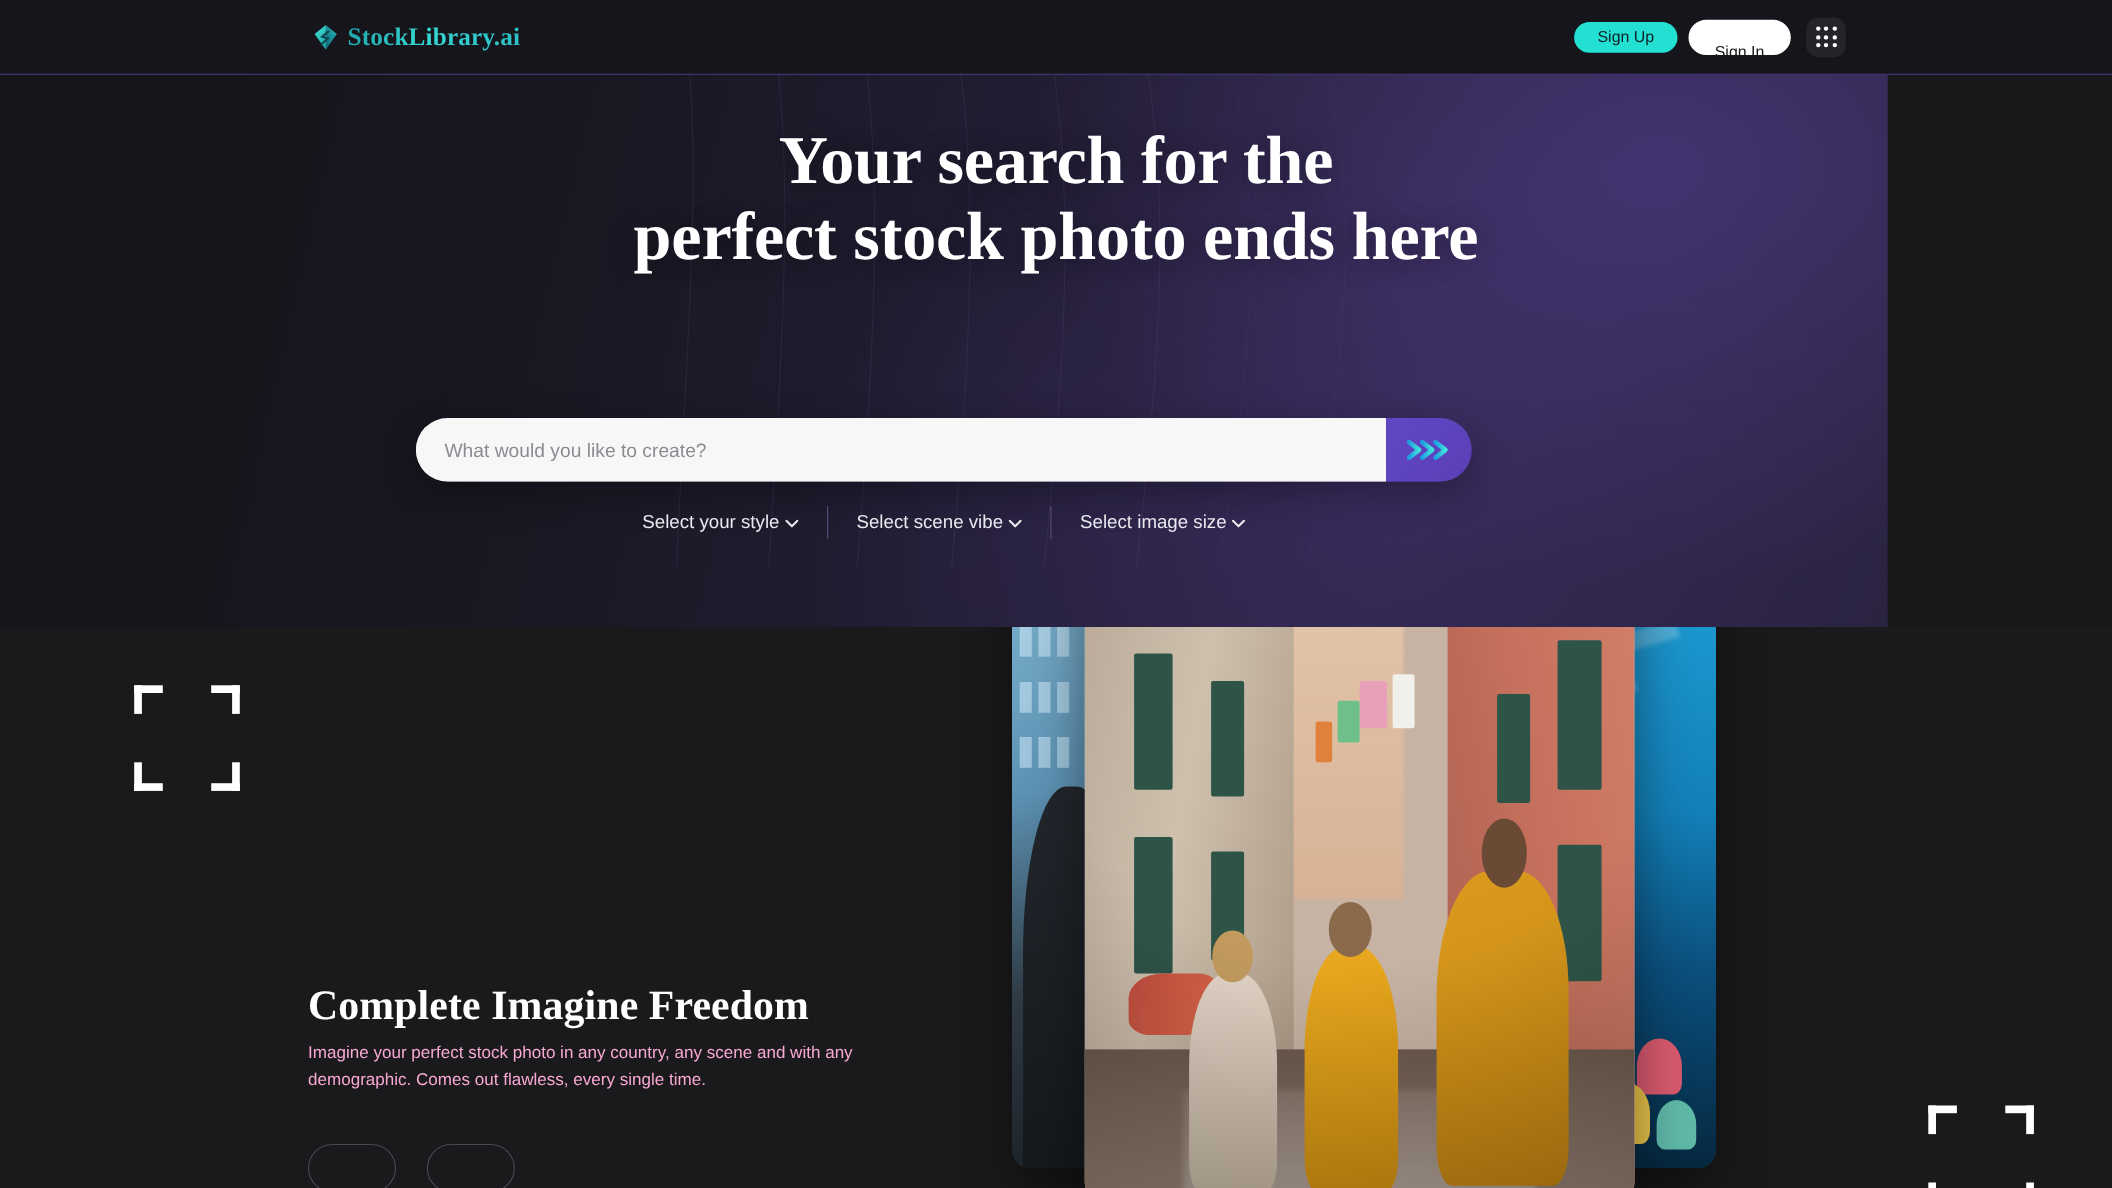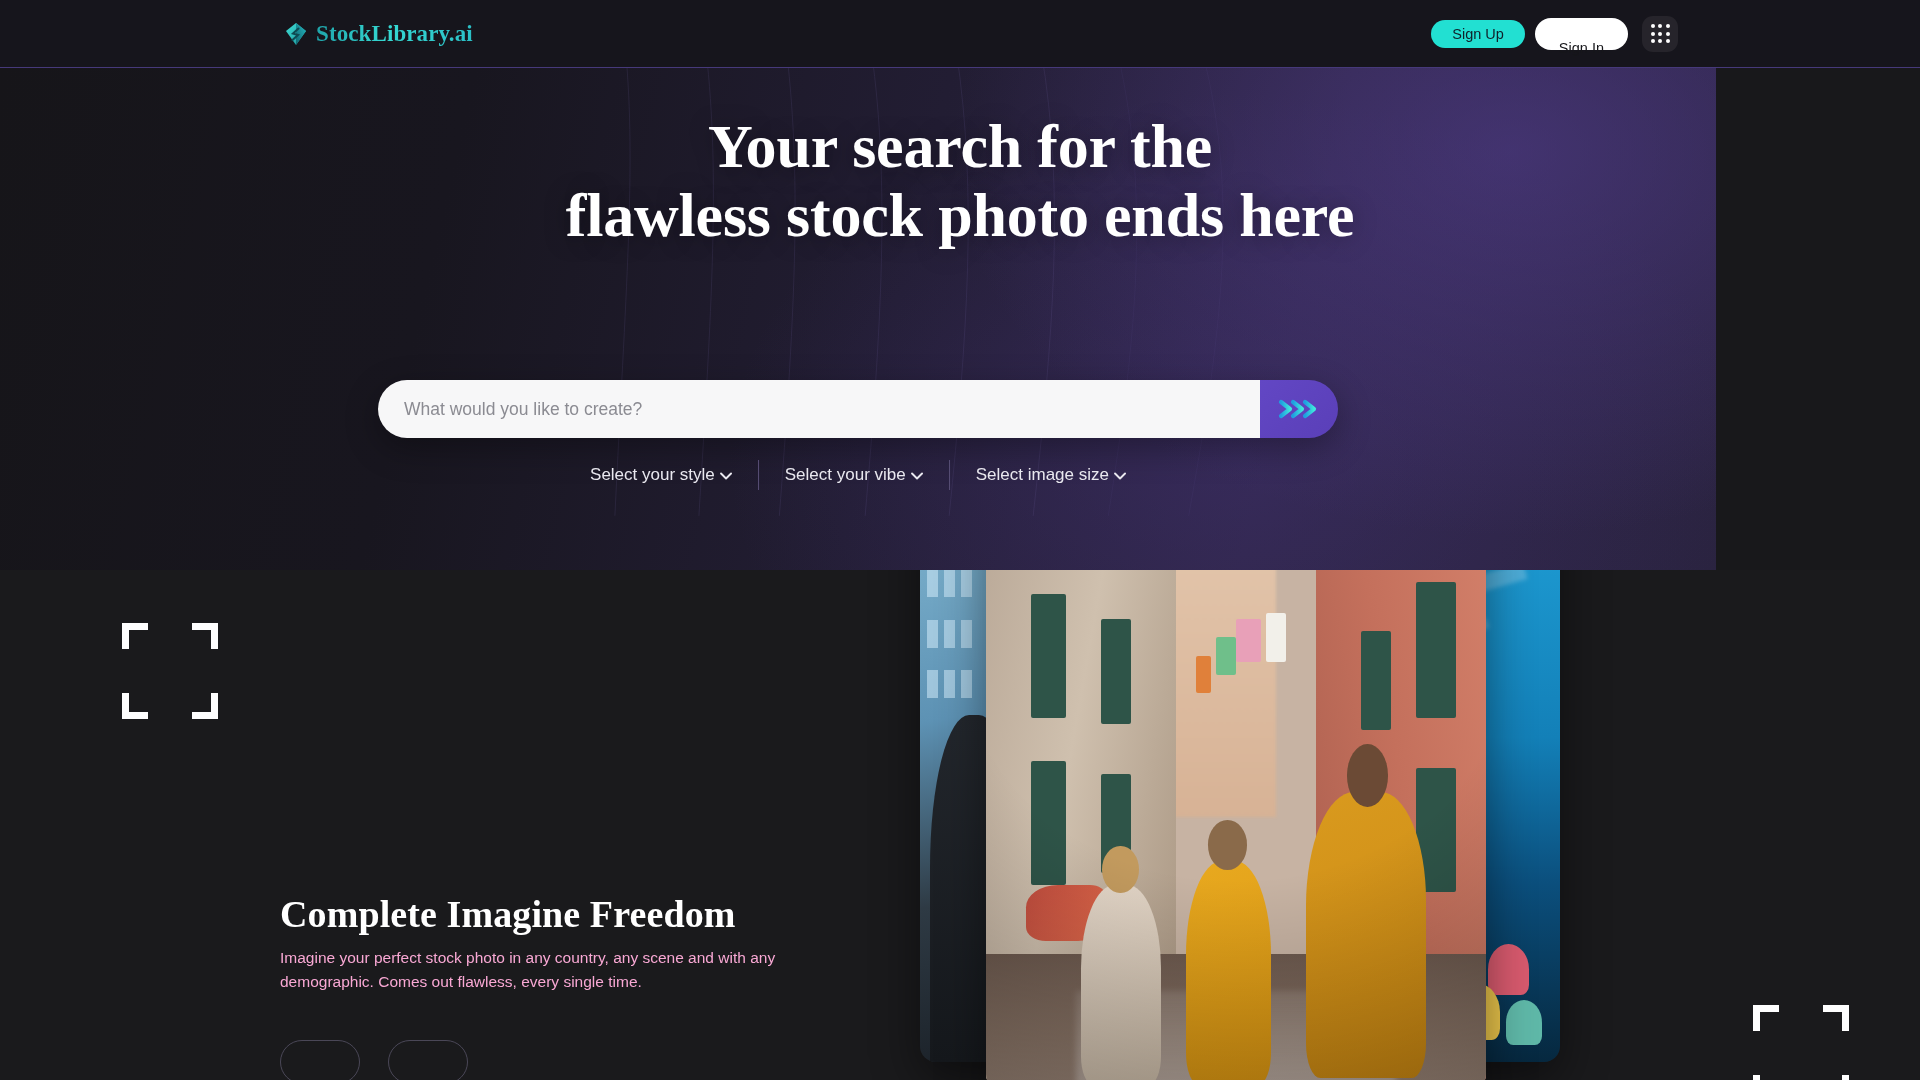--- a/index.html
+++ b/index.html
@@ -274,21 +274,21 @@
       <path d="M1165 -10 C 1192 150, 1178 310, 1156 510"></path>
     </g>
     <g stroke="#6f5fa8" stroke-width="1" fill="none" opacity="0.18">
       <path d="M1250 -10 C 1290 160, 1268 330, 1240 510"></path>
       <path d="M1345 -10 C 1390 160, 1362 330, 1330 510"></path>
     </g>
   </svg>
 
   <h1 class="hero-h1">
     <span>Your search for the</span><br>
-    <span>flawless stock photo ends here</span>
+    <span>perfect stock photo ends here</span>
   </h1>
 
 
   <div class="search-row">
     <input class="search-input" type="text" placeholder="What would you like to create?" style="">
     <button class="search-go">
       <span class="chev-group">
         <svg width="46" height="26" viewBox="0 0 46 26">
           <defs>
             <linearGradient id="cg" x1="0" y1="0" x2="1" y2="0">
@@ -310,21 +310,21 @@
     <button class="sel">
       <span>Select your style</span>
       <span>
         <svg width="12" height="8" viewBox="0 0 12 8">
             <path d="M1 1.5 L6 6.5 L11 1.5" stroke="#e9e8ef" stroke-width="1.9" fill="none" stroke-linecap="round" stroke-linejoin="round"></path>
           </svg>
       </span>
     </button>
     <span class="sel-div"></span>
     <button class="sel">
-      <span>Select your vibe</span>
+      <span>Select scene vibe</span>
       <span>
         <svg width="12" height="8" viewBox="0 0 12 8">
             <path d="M1 1.5 L6 6.5 L11 1.5" stroke="#e9e8ef" stroke-width="1.9" fill="none" stroke-linecap="round" stroke-linejoin="round"></path>
           </svg>
       </span>
     </button>
     <span class="sel-div"></span>
     <button class="sel">
       <span>Select image size</span>
       <span>

